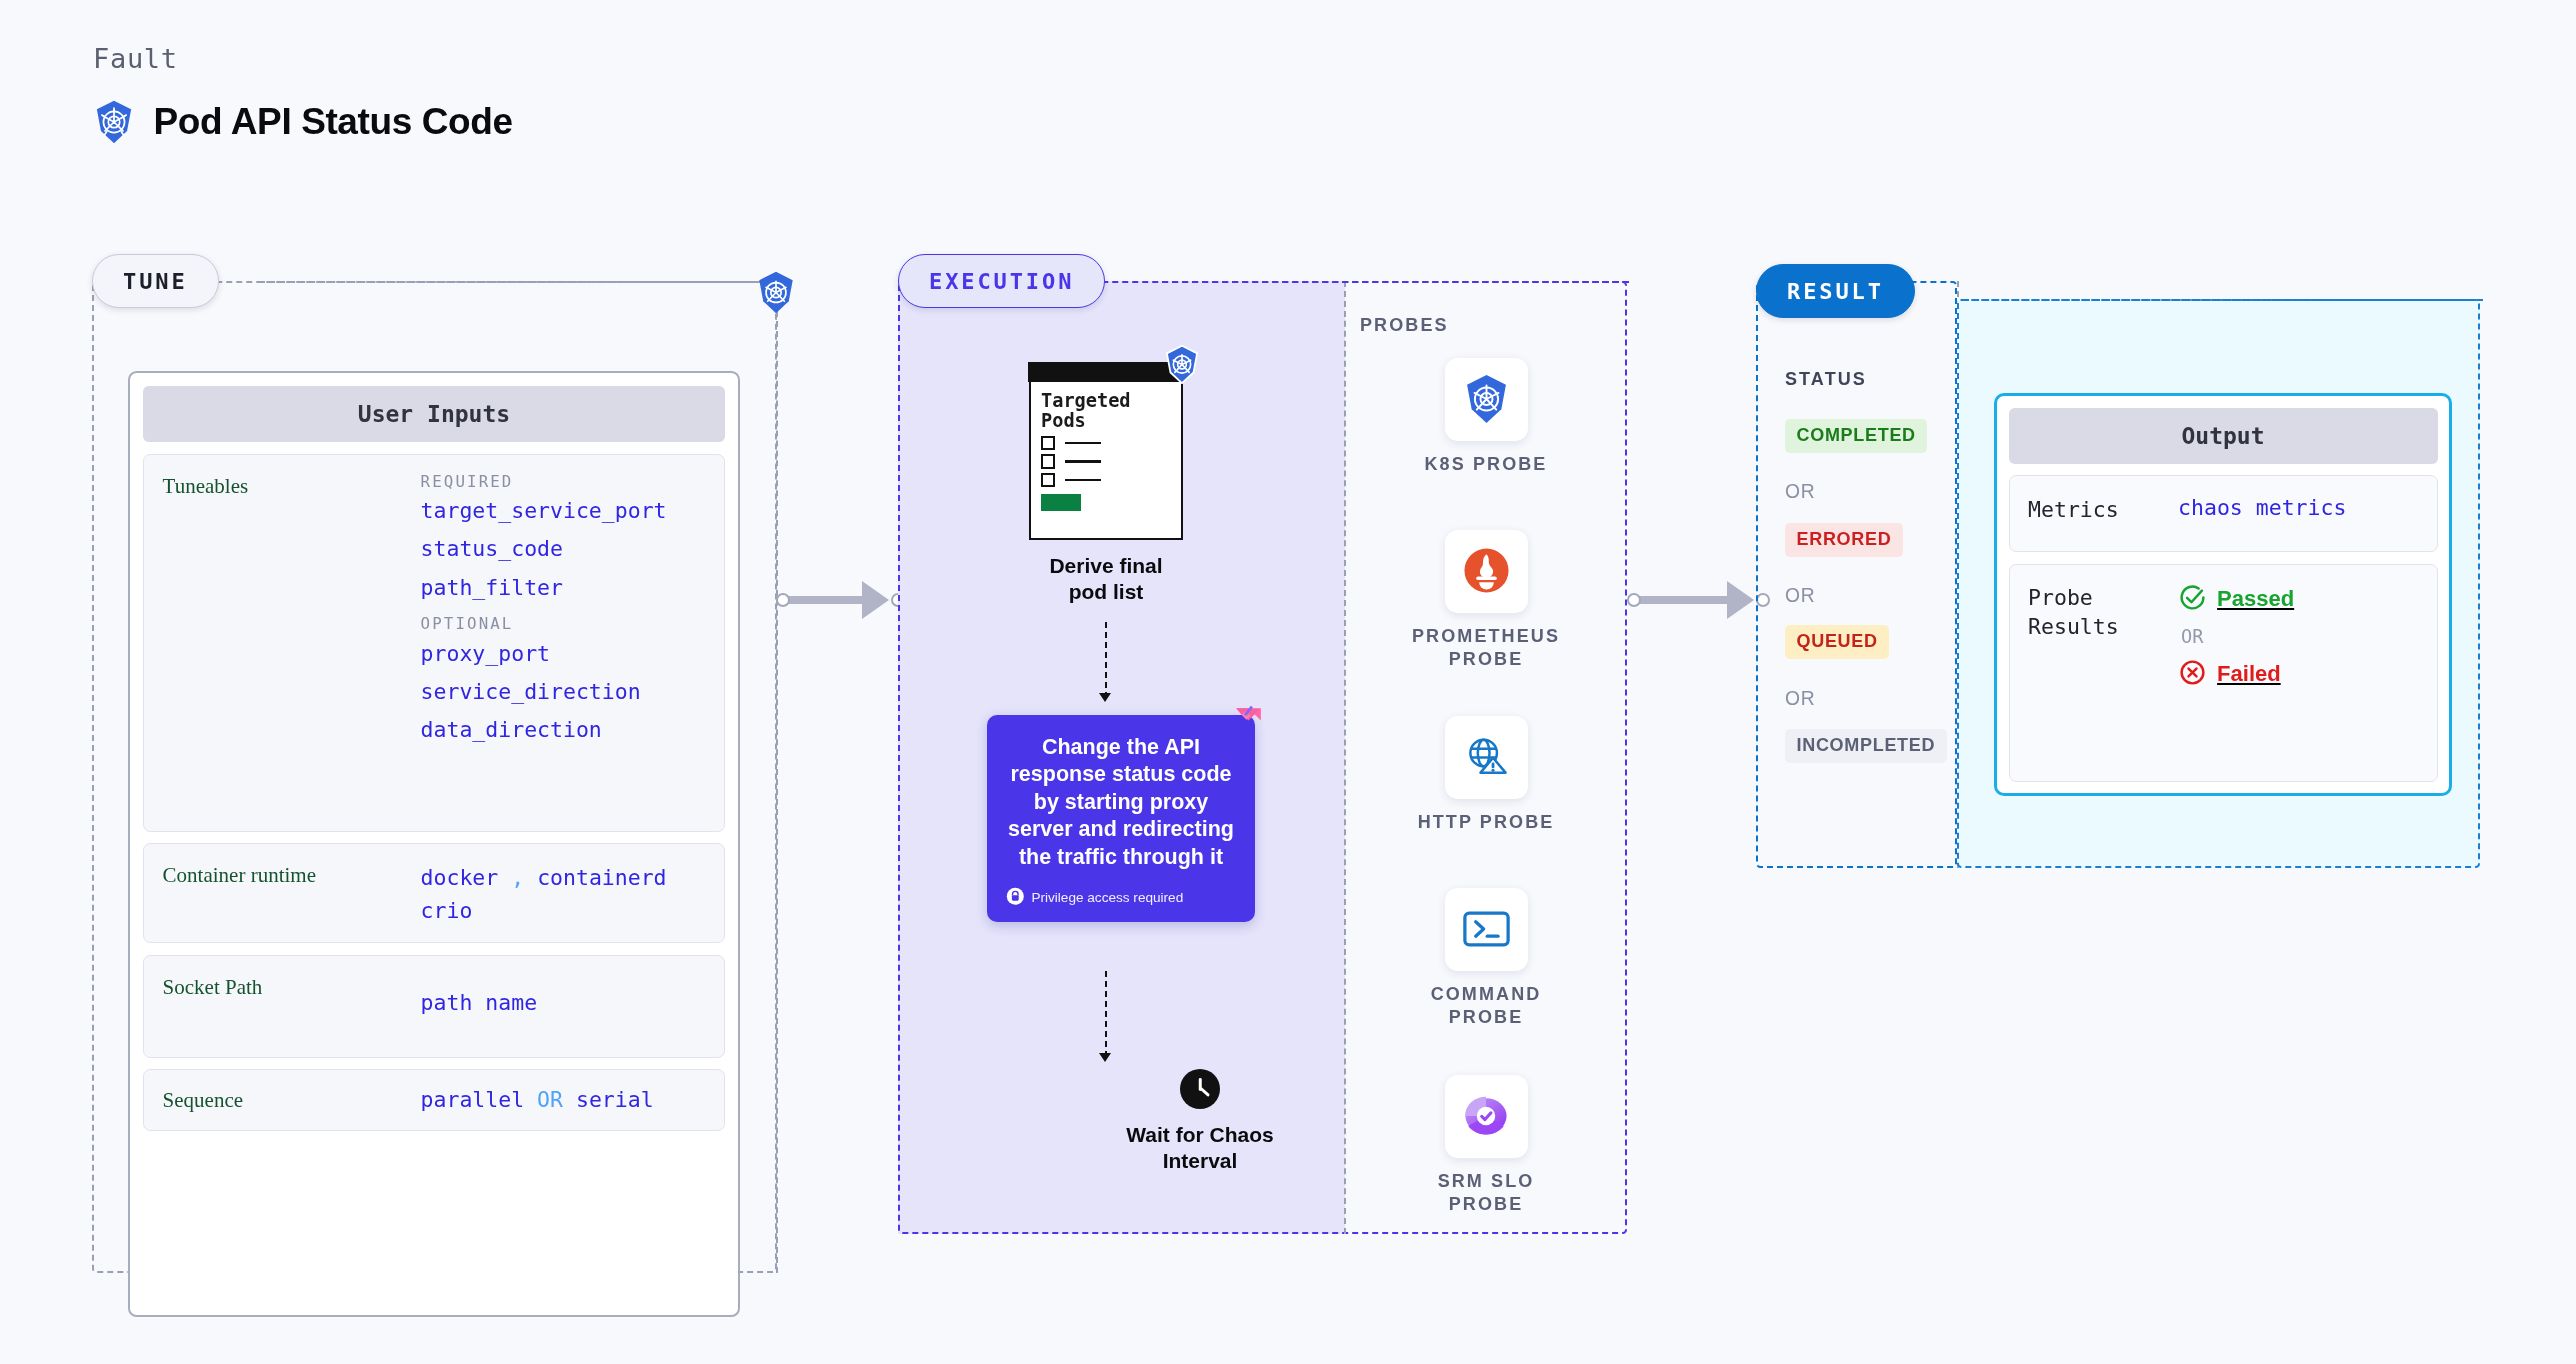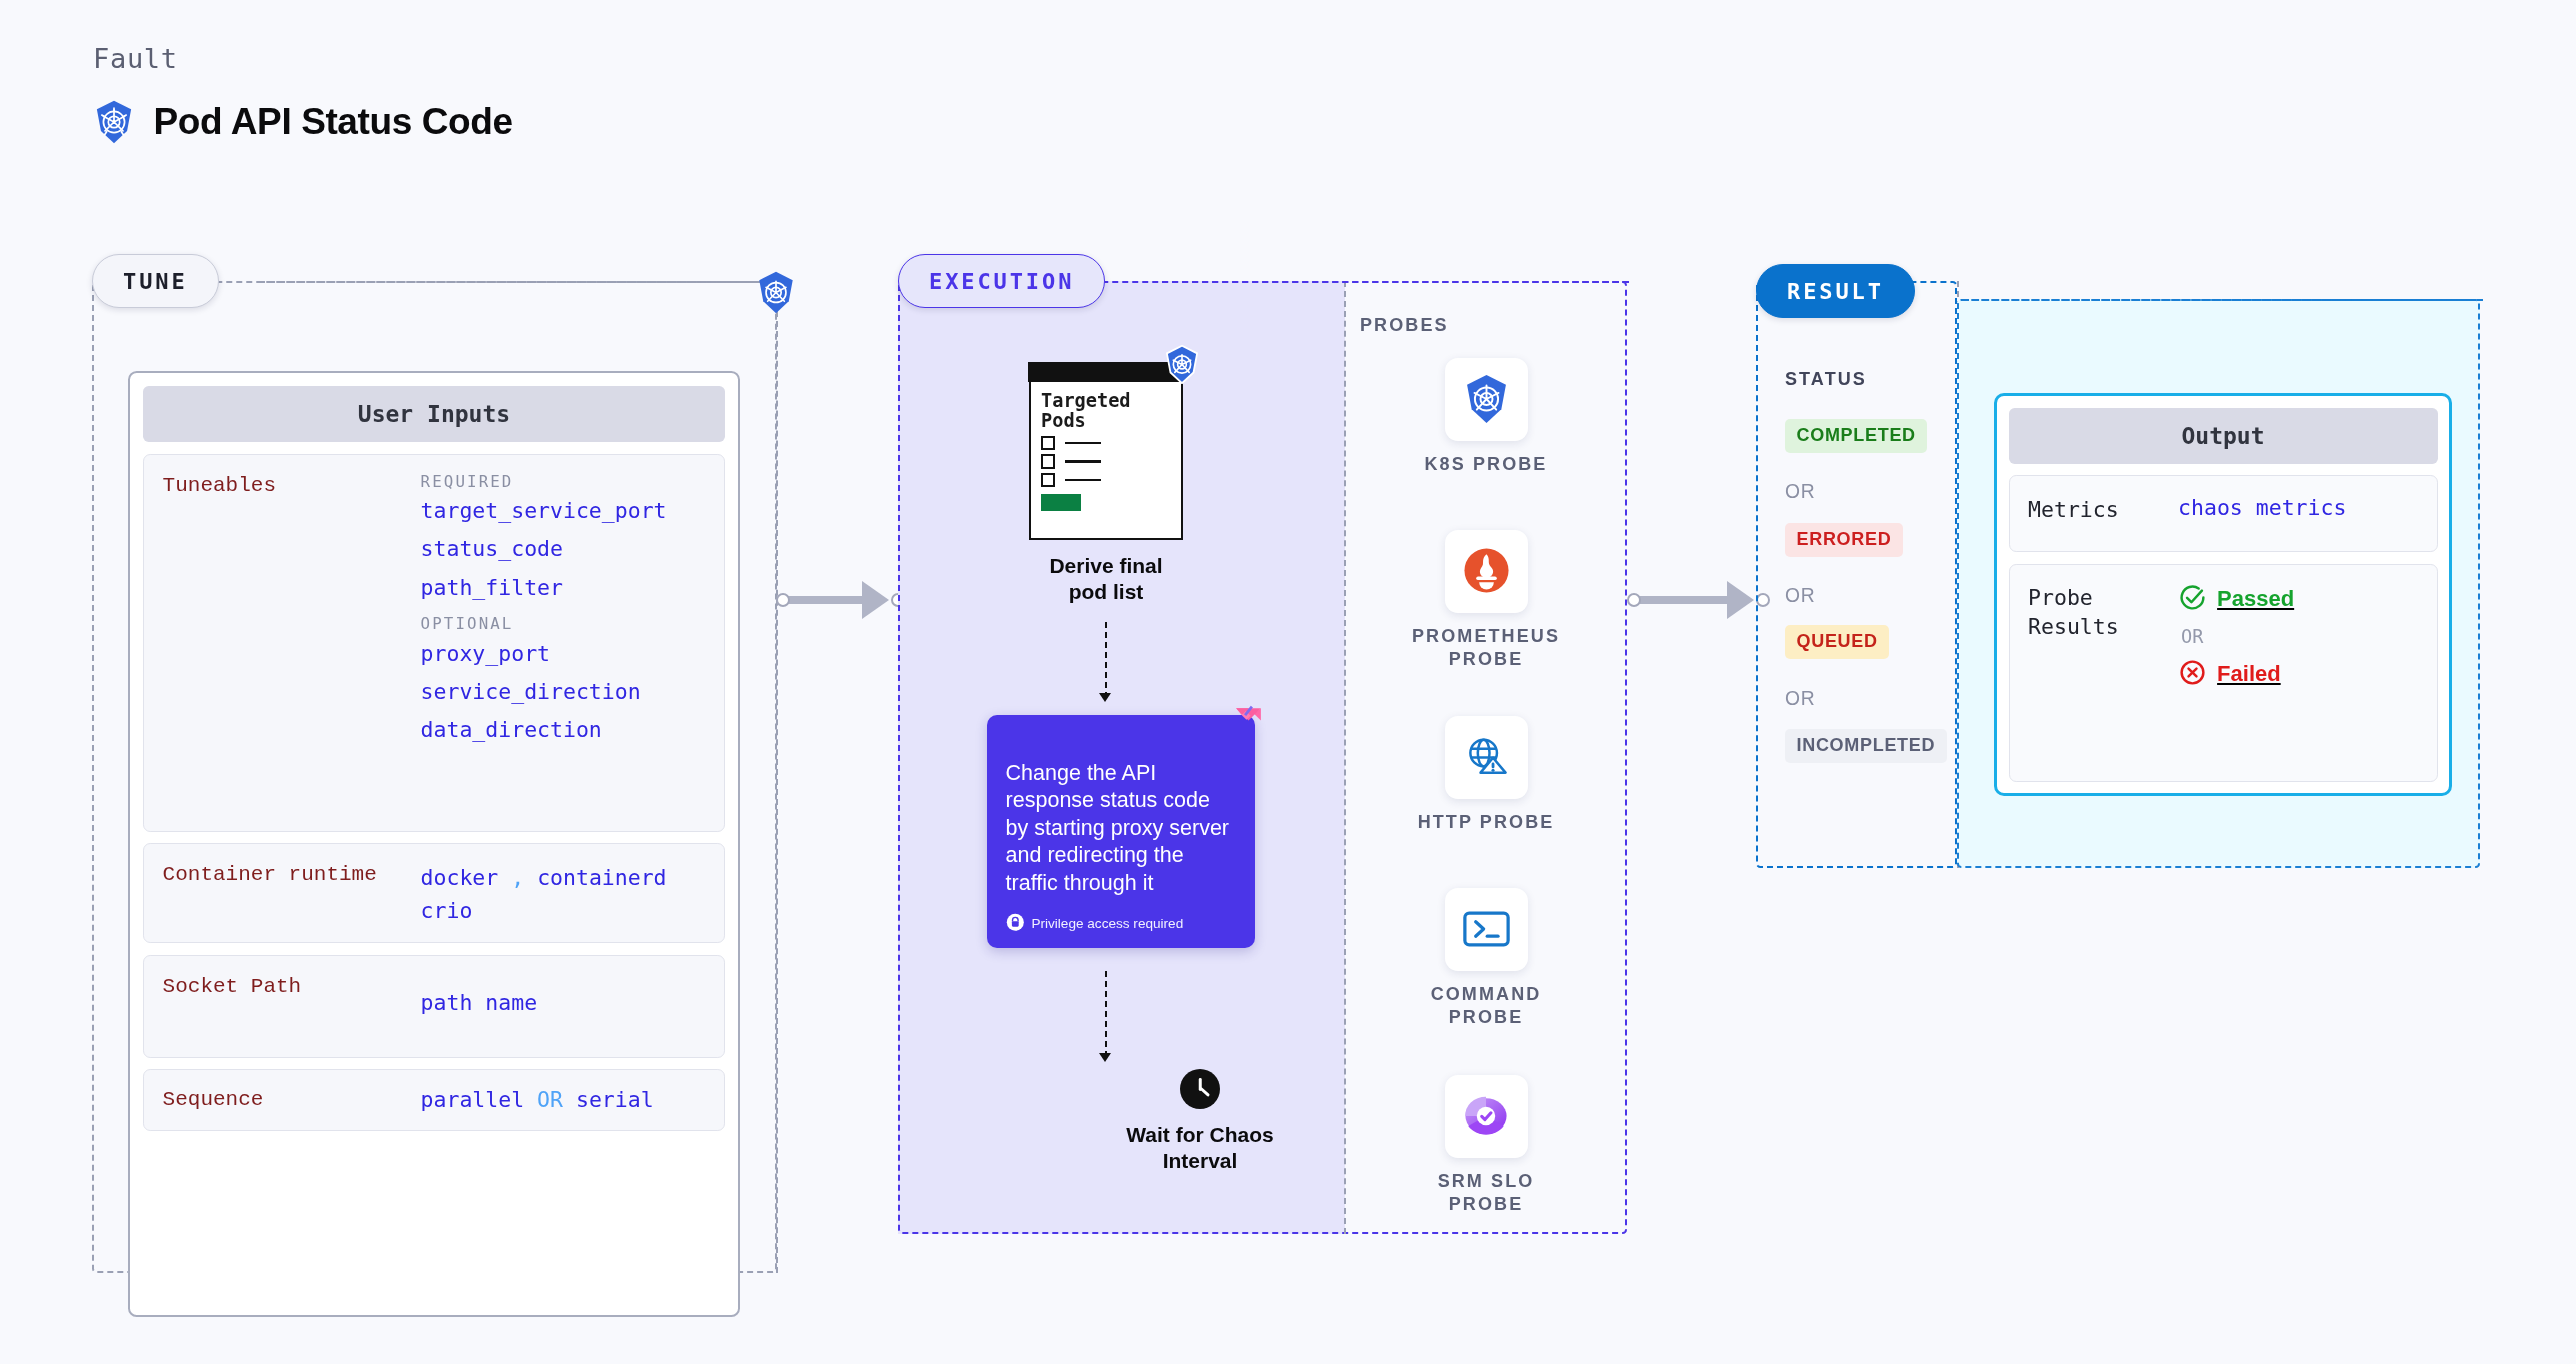--- a/index.html
+++ b/index.html
@@ -83,22 +83,22 @@
     height: 56px; display: flex; align-items: center; justify-content: center;
     font-family: "DejaVu Sans Mono", monospace;
     font-size: 23px; font-weight: 700; color: #31343f;
   }
   .row-card {
     background: #f6f7fb; border: 1.4px solid #e1e3ec; border-radius: 7.2px;
     margin-top: 11.5px; padding: 17px 18.6px;
     display: flex;
   }
   .row-label {
-    font-family: Liberation Mono, monospace;
-    font-size: 21px; color: #7f1d1d; line-height: 1.35; width: 258px; flex: 0 0 258px;
+    font-family: Liberation Serif, serif;
+    font-size: 21px; color: #14532d; line-height: 1.35; width: 258px; flex: 0 0 258px;
   }
   .row-values { flex: 1; }
   .req-head {
     font-family: "DejaVu Sans Mono", monospace;
     font-size: 15.8px; letter-spacing: 2.1px; color: #8a8fa3; margin-bottom: 8.6px;
   }
   .tuneable {
     font-family: "DejaVu Sans Mono", monospace;
     font-size: 21.5px; color: #3026e2; margin: 0 0 13.6px 0; line-height: 1.15;
   }
@@ -139,23 +139,22 @@
     border-top: 9.3px solid #111;
   }
 
   #action-card {
     position: absolute; left: 987px; top: 715px; width: 268px;
     background: #4b35e8; border-radius: 10px;
     padding: 18.6px 18.6px 14.3px 18.6px;
     box-shadow: 0 3.6px 11.5px rgba(40,30,140,.22);
   }
   #action-text {
-    color: #ffffff; font-size: 21.5px; font-weight: 400; line-height: 1.28;
-    text-align: left;
-    margin-top: 26px;
+    color: #ffffff; font-size: 21.5px; font-weight: 700; line-height: 1.28;
+    text-align: center;
   }
   #privilege-row {
     display: flex; align-items: center; gap: 7.2px; margin-top: 16px;
   }
   #privilege-text { color: #f2f1ff; font-size: 13.6px; }
   #harness-mark { position: absolute; right: -10px; top: -11.5px; }
 
   #clock-wrap { position: absolute; left: 1064px; top: 1069px; text-align: center; width: 272px; }
   #clock { width: 40px; height: 40px; border-radius: 50%; background: #111; position: relative; margin: 0 auto; }
   #clock::before { content:""; position:absolute; left:50%; top:8.6px; width:2.5px; height:13px; background:#fff; transform:translateX(-50%); border-radius:1.4px; }

